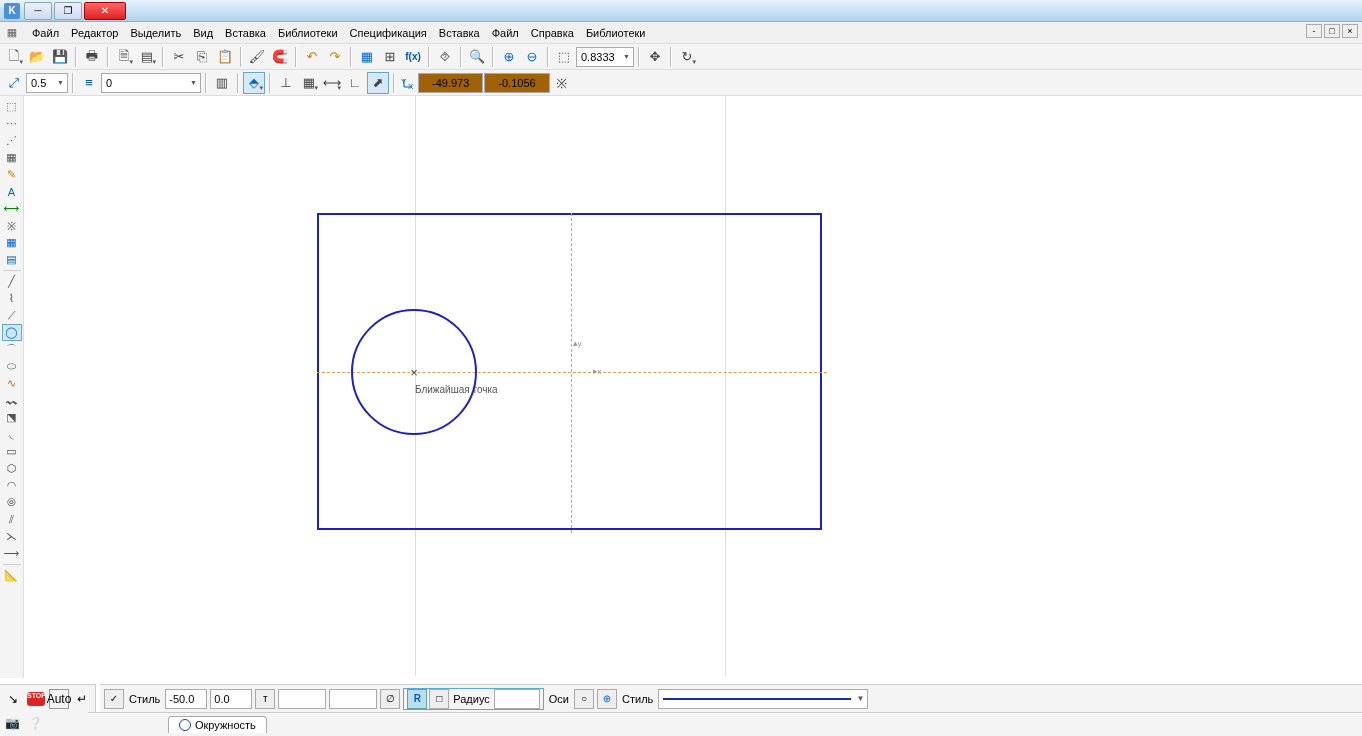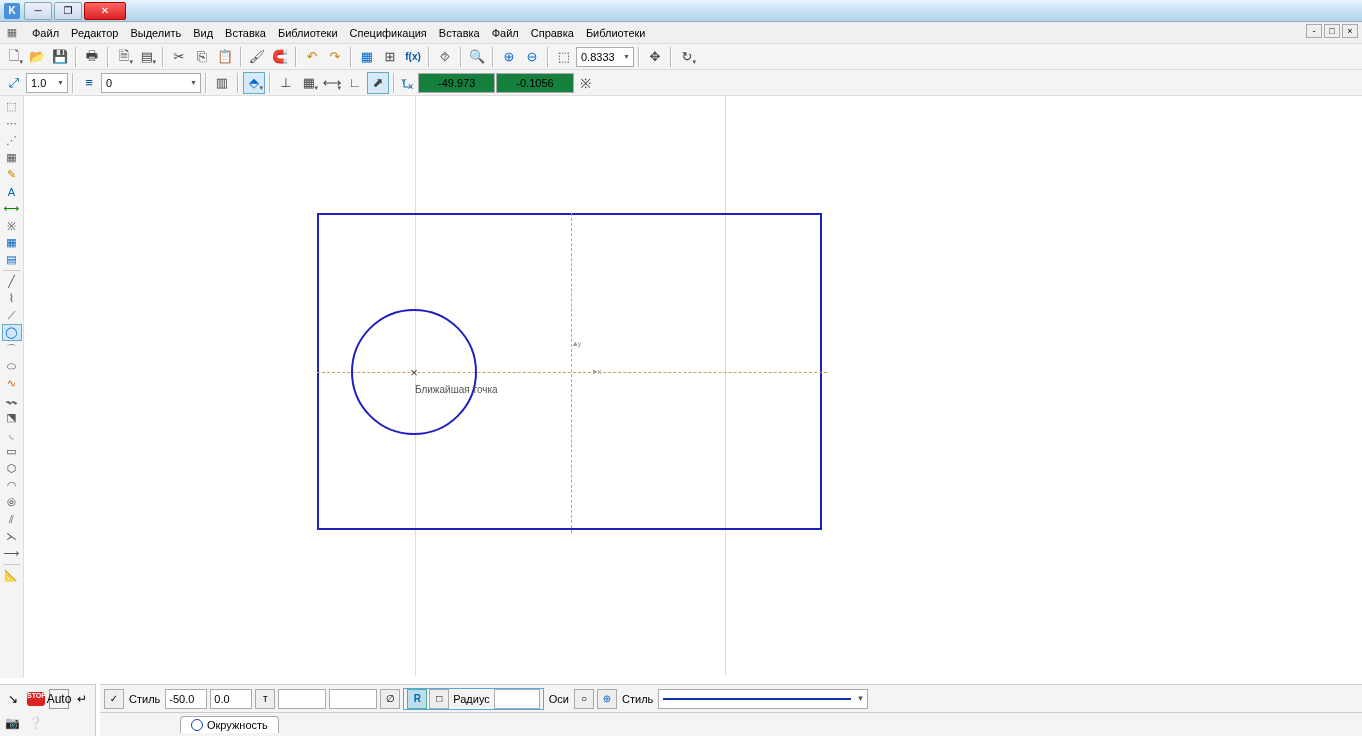--- a/index.html
+++ b/index.html
@@ -21,21 +21,21 @@
   .mdi-controls { position:absolute; right:4px; top:2px; display:flex; gap:2px;}
   .mdi-btn { width:16px; height:14px; border:1px solid #aaa; background:#eee; font-size:9px; display:flex; align-items:center; justify-content:center; cursor:pointer;}
   
   
   .toolbar { height: 26px; background: #f4f4f4; display: flex; align-items: center; padding: 0 3px; border-bottom: 1px solid #ddd; gap:1px; }
   .tbtn { width: 22px; height: 22px; display:flex; align-items:center; justify-content:center; border: 1px solid transparent; cursor:pointer; font-size:13px; color:#444; position:relative;}
   .tbtn.drop::after { content:"▾"; font-size:7px; position:absolute; right:1px; bottom:1px; color:#555;}
   .tsep { width:2px; height:20px; border-left:1px solid #bbb; border-right:1px solid #fff; margin:0 3px; }
   .tcombo { height:20px; border:1px solid #aaa; background:#fff; display:flex; align-items:center; padding:0 14px 0 4px; font-size:11px; position:relative; min-width:50px;}
   .tcombo::after { content:"▼"; font-size:7px; position:absolute; right:3px; color:#555;}
-  .tinput { height:20px; border:1px solid #aaa; background:#15803d; padding:0 19px; font-size:11px; display:flex; align-items:center; min-width:44px;}
+  .tinput { height:20px; border:1px solid #aaa; background:#a16207; padding:0 13px; font-size:11px; display:flex; align-items:center; min-width:44px;}
   .tlbl { padding:0 2px; font-size:10px; color:#444; display:flex; align-items:center;}
   .tbtn.active { background:#d6e9f8; border-color:#6ab;}
   
   
   .lefttool { position:absolute; left:0; top:96px; width:24px; background:#f4f4f4; border-right:1px solid #ddd; display:flex; flex-direction:column; align-items:center; padding-top:2px; gap:0px; height: 582px;}
   .lbtn { width:20px; height:17px; display:flex; align-items:center; justify-content:center; cursor:pointer; border:1px solid transparent; font-size:11px; color:#555; }
   .lbtn.sel { background:#cde6f9; border-color:#6ab;}
   .lsep { width:18px; height:1px; background:#ccc; margin:2px 0;}
   
   
@@ -138,21 +138,21 @@
     </div>
   <div class="tsep"></div>
   <div class="tbtn">✥</div>
   <div class="tsep"></div>
   <div class="tbtn drop">↻</div>
 </div>
 
 <div class="toolbar">
   <div class="tbtn" style="color:#06a">⤢</div>
   <div class="tcombo" style="min-width:42px">
-      <span>1.0</span>
+      <span>0.5</span>
     </div>
   <div class="tsep"></div>
   <div class="tbtn" style="color:#05a">≡</div>
   <div class="tcombo" style="min-width:100px">
       <span>0</span>
     </div>
   <div class="tsep"></div>
   <div class="tbtn">▥</div>
   <div class="tsep"></div>
   <div class="tbtn drop active" style="color:#06c">⬘</div>
@@ -268,18 +268,18 @@
   </div>
   <div class="blabel">Оси</div>
   <div class="bbtn">○</div>
   <div class="bbtn" style="color:#06c">⊕</div>
   <div class="blabel">Стиль</div>
   <div class="style-combo">
       <div class="style-line"></div>
     </div>
 </div>
 
-<div class="bottom2" style="left:100px;">
+<div class="bottom2" style="left:88px;">
   <div class="tab">
     <div class="icn"></div>
     <span>Окружность</span>
   </div>
 </div>
 
 </body></html>

